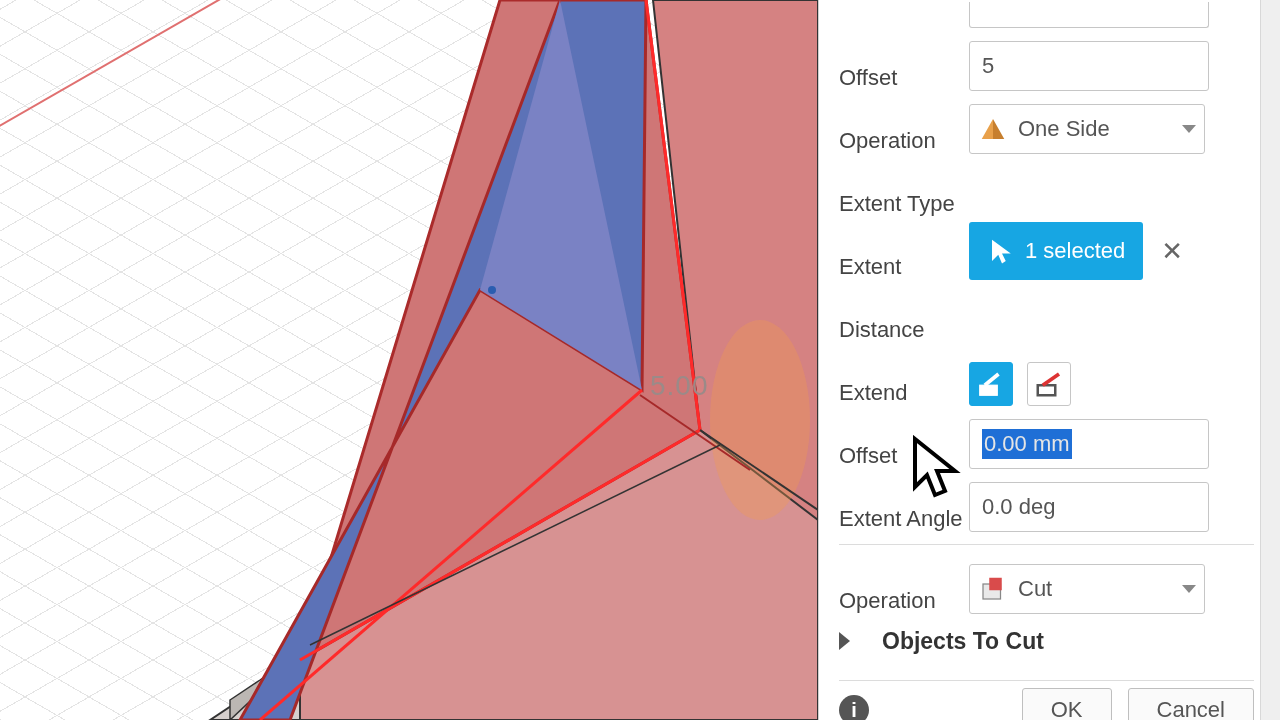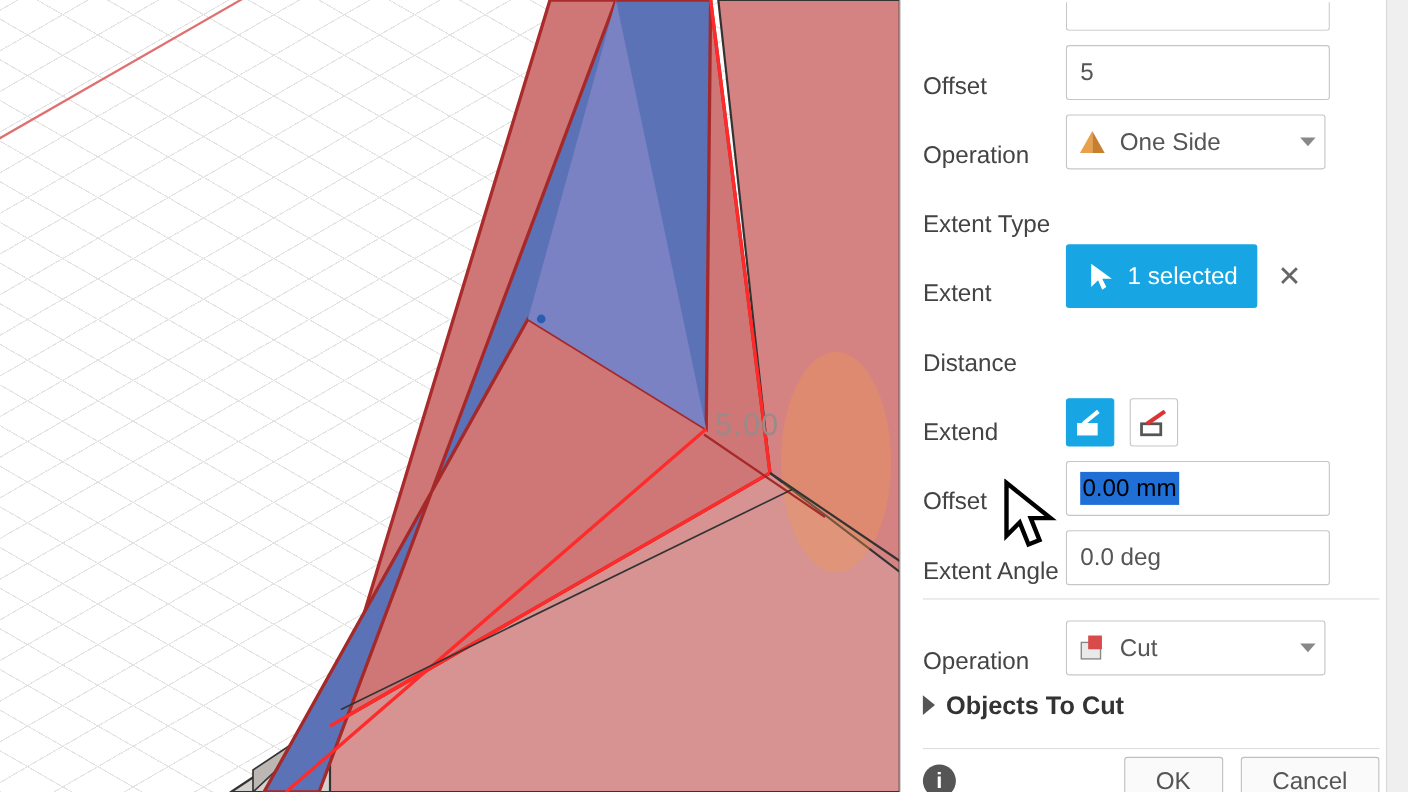--- a/index.html
+++ b/index.html
@@ -71,26 +71,26 @@
 
   .toggle-group { display: flex; gap: 14px; }
   .toggle {
     width: 44px; height: 44px; border: 1px solid #c6c6c6; border-radius: 3px;
     display: flex; align-items: center; justify-content: center;
     background: #fff;
   }
   .toggle.active { background: #17a6e3; border-color: #17a6e3; }
 
   .input .selected-text {
-    background: #1f6fd6; color: #000000; padding: 2px 2px;
+    background: #1f6fd6; color: #e5e5e5; padding: 2px 2px;
   }
 
   .hr { border-top: 1px solid #dcdcdc; margin: 12px 0 6px 0; }
 
-  .expander { display: flex; align-items: center; gap: 10px; font-size: 23px; font-weight: bold; color: #333; height: 54px; }
+  .expander { display: flex; align-items: center; gap: 32px; font-size: 23px; font-weight: bold; color: #333; height: 54px; }
   .expander .tri { width: 0; height: 0; border-top: 9px solid transparent; border-bottom: 9px solid transparent; border-left: 11px solid #555; }
 
   .footer { position: absolute; left: 20px; right: 26px; bottom: -12px; display: flex; align-items: center; gap: 16px; }
   .info-icon {
     width: 30px; height: 30px; border-radius: 50%; background: #555; color: #fff;
     display: flex; align-items: center; justify-content: center; font-weight: bold; font-size: 20px;
   }
   .footer .spacer { flex: 1; }
   .btn {
     height: 44px; padding: 0 28px; border: 1px solid #bfbfbf; border-radius: 3px;

